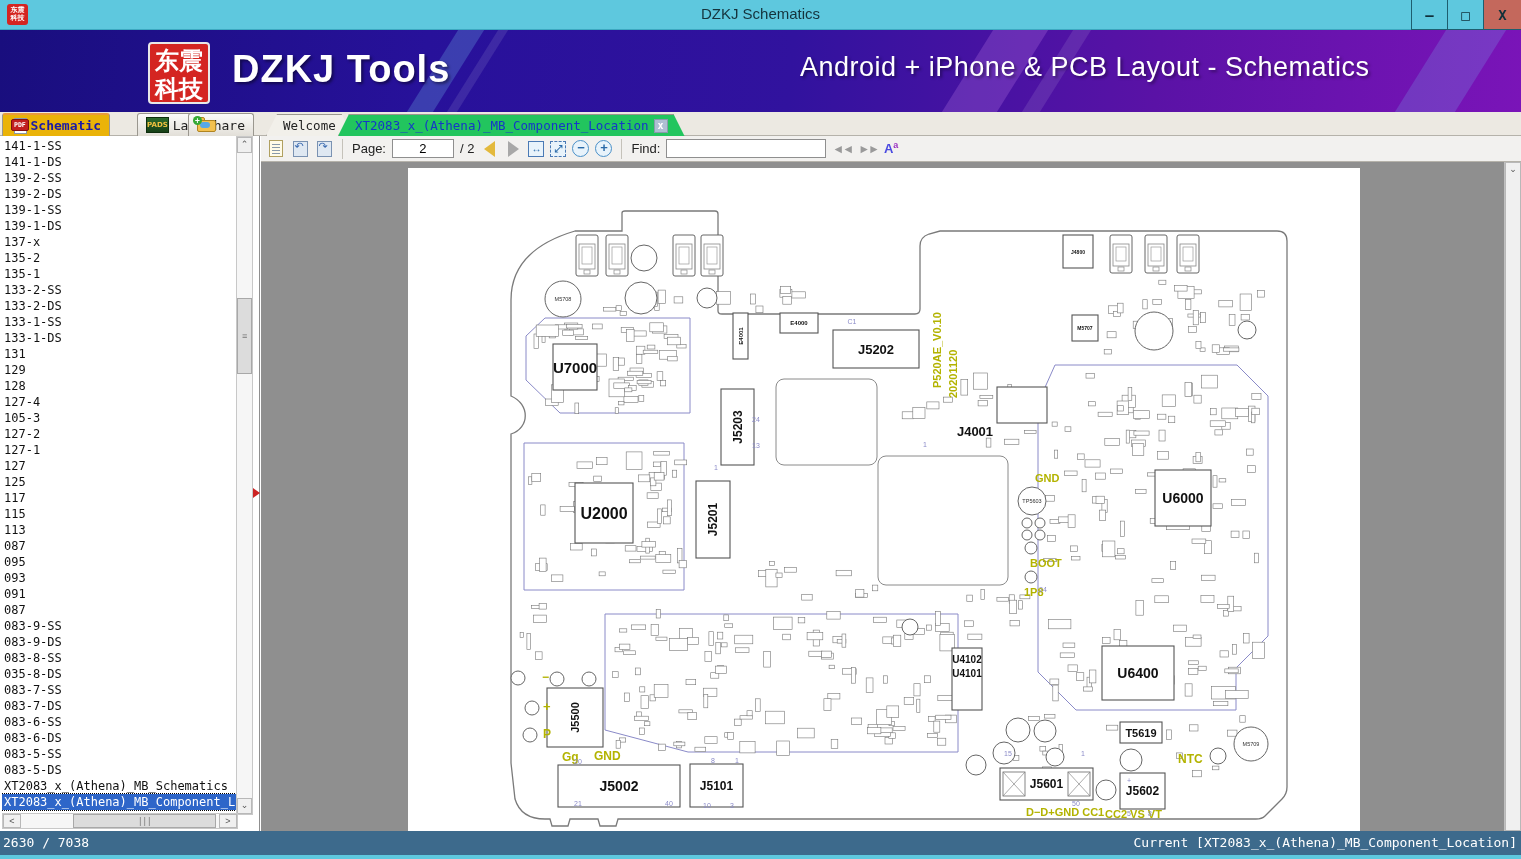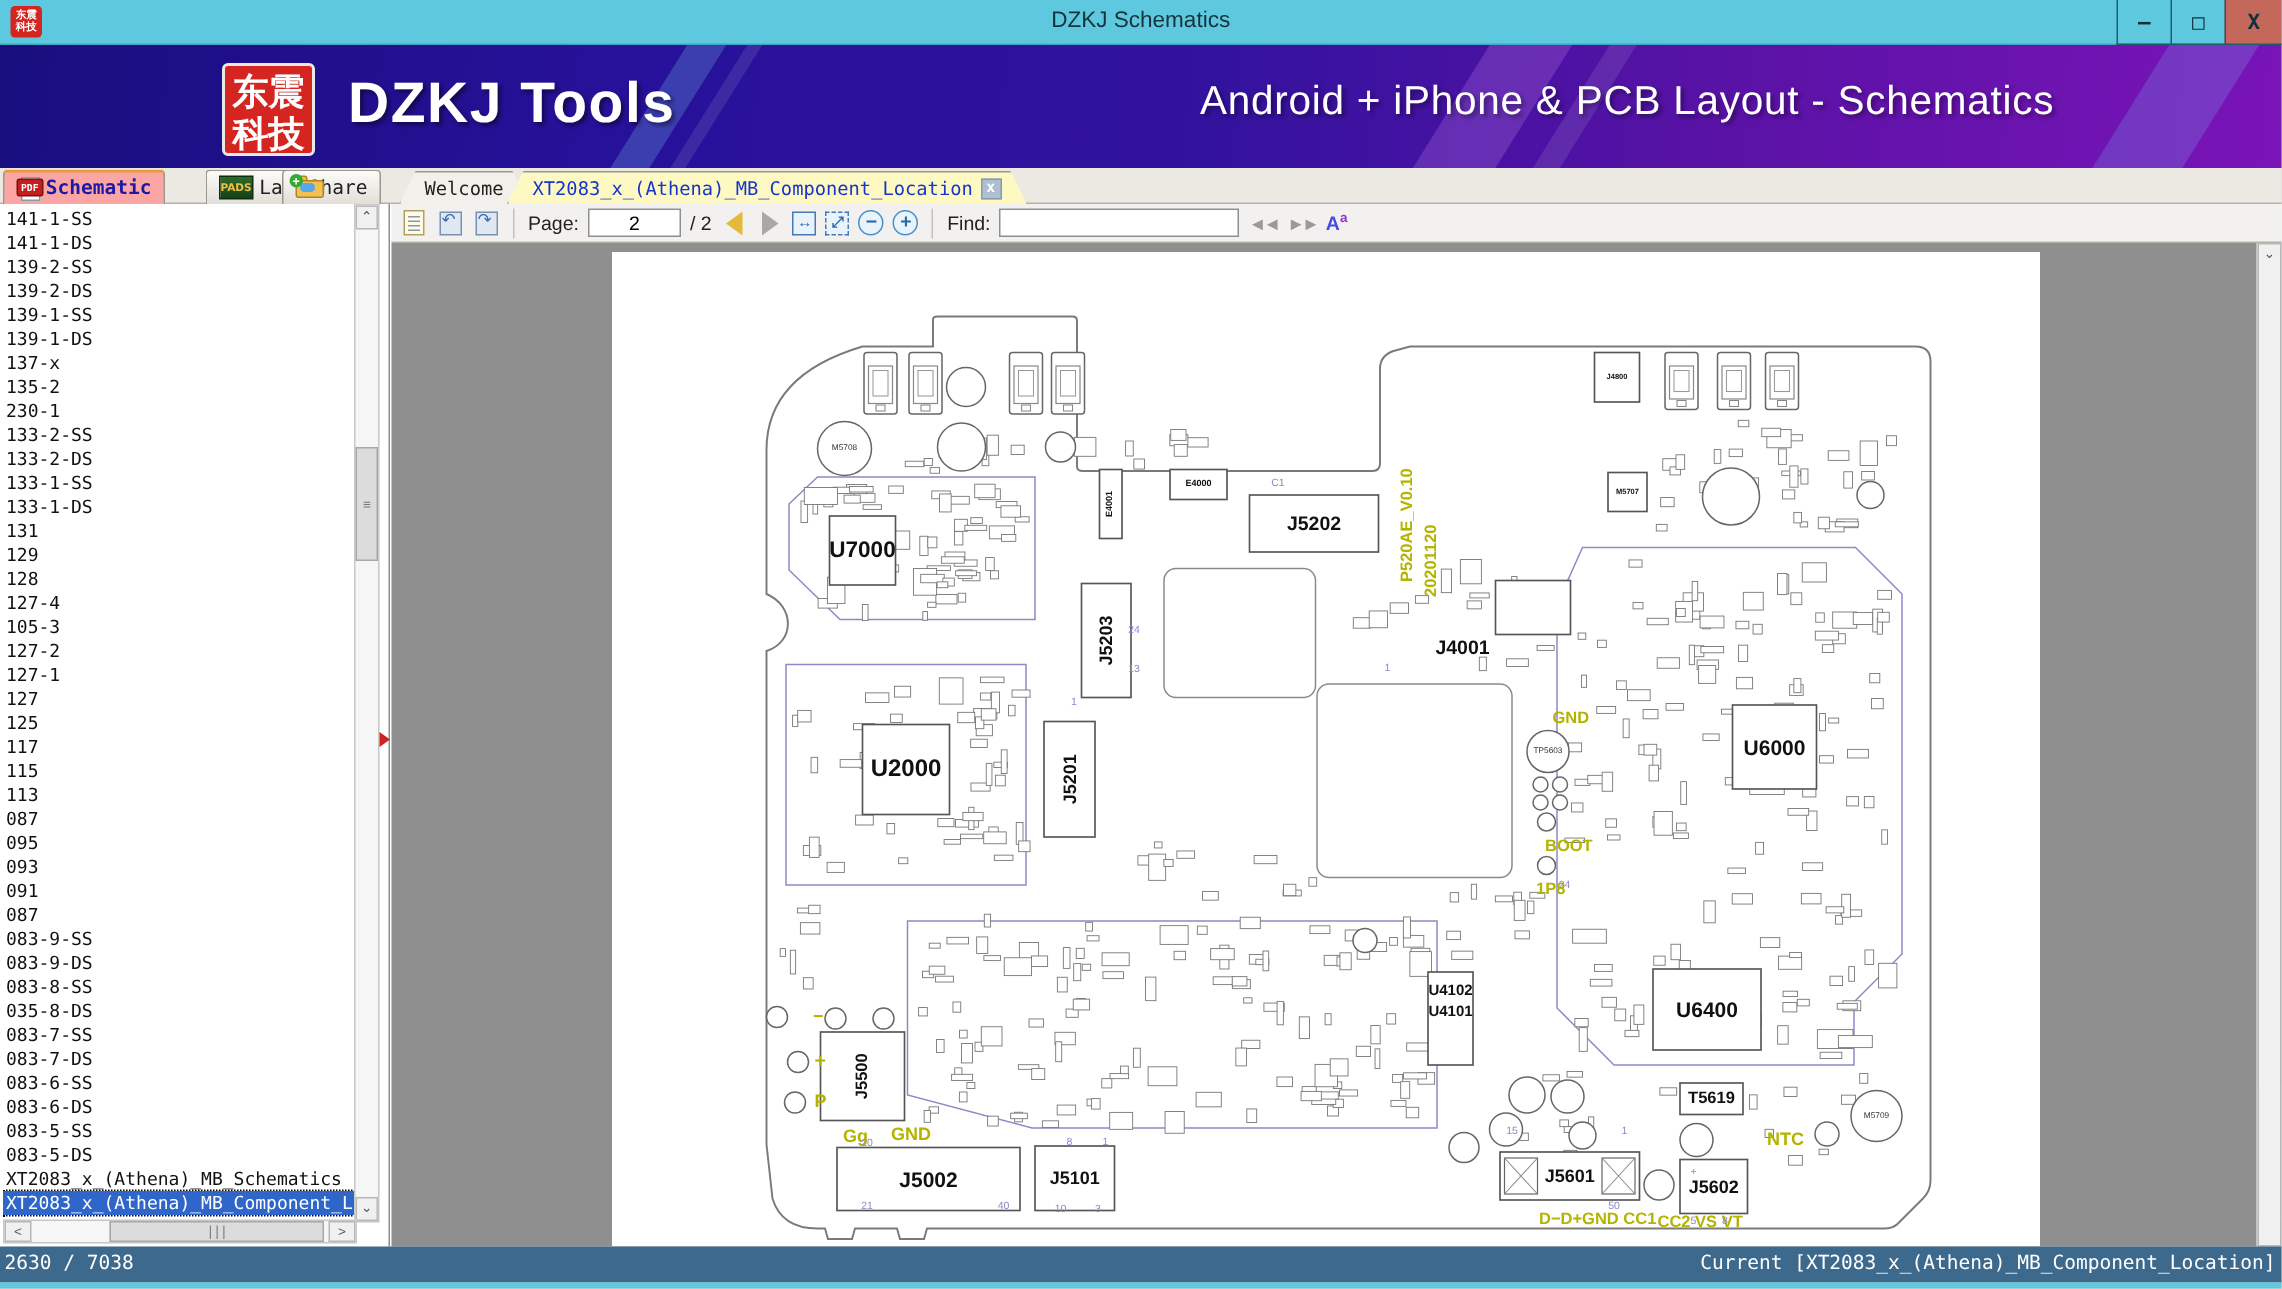--- a/index.html
+++ b/index.html
@@ -38,26 +38,26 @@
   .banner-tagline { position:absolute; left:800px; top:22px; width:620px; color:#fff;
     font-size:27px; text-shadow:2px 2px 3px rgba(0,0,0,.4); letter-spacing:0.5px; }
 
   
   .tabstrip { position:absolute; left:0; top:112px; width:1521px; height:24px; background:#ece9e2;
     border-bottom:1px solid #b5b2aa; }
   .tooltab { position:absolute; top:1px; height:23px; display:flex; align-items:center; gap:4px;
     padding:0 8px; font-family:"DejaVu Sans Mono",monospace; font-size:13px; color:#222;
     background:linear-gradient(#fbfbf9,#e2dfd8); border:1px solid #9a978f; border-bottom:none;
     border-radius:3px 3px 0 0; }
-  .tooltab.active { background:#fca5a5; border-top:2px solid #e89b3c; color:#1a1aa6; font-weight:bold; }
+  .tooltab.active { background:#eab308; border-top:2px solid #e89b3c; color:#1a1aa6; font-weight:bold; }
   .doctab { position:absolute; top:2px; height:22px; display:flex; align-items:center; gap:5px;
     padding:0 16px; font-family:"DejaVu Sans Mono",monospace; font-size:12.5px; color:#222;
     background:#f2f0ea; border:1px solid #9a978f; border-bottom:none;
     clip-path:polygon(11px 0, calc(100% - 11px) 0, 100% 100%, 0 100%); }
-  .doctab.active { background:#fef9c3; color:#1536c8; }
+  .doctab.active { background:#22c55e; color:#1536c8; }
   .doctab .x { width:14px; height:14px; background:#aebfd2; border:1px solid #8a9aac; color:#fff;
     font-size:10px; line-height:12px; text-align:center; font-weight:bold; }
   .icon-pdf { position:relative; width:22px; height:16px; }
   .icon-pdf .page { position:absolute; right:0; top:0; width:13px; height:16px; background:#fff;
     border:1px solid #8899aa; }
   .icon-pdf .badge { position:absolute; left:0; top:1px; background:#c21f1f; color:#fff; font-size:6.5px;
     font-weight:bold; padding:1px 2px; border-radius:2px; border:1px solid #7d1010; }
   .icon-pads { width:26px; height:16px; background:linear-gradient(#2c6b2c,#174017); border:1px solid #0d2d0d;
     color:#f0c040; font-size:7px; font-weight:bold; text-align:center; line-height:15px;
     font-family:"DejaVu Sans",sans-serif; }
@@ -202,21 +202,21 @@
     <div class="sidebar">
       <div class="sb-list" id="sbList">
           <div class="sb-item">141-1-SS</div>
           <div class="sb-item">141-1-DS</div>
           <div class="sb-item">139-2-SS</div>
           <div class="sb-item">139-2-DS</div>
           <div class="sb-item">139-1-SS</div>
           <div class="sb-item">139-1-DS</div>
           <div class="sb-item">137-x</div>
           <div class="sb-item">135-2</div>
-          <div class="sb-item">230-1</div>
+          <div class="sb-item">135-1</div>
           <div class="sb-item">133-2-SS</div>
           <div class="sb-item">133-2-DS</div>
           <div class="sb-item">133-1-SS</div>
           <div class="sb-item">133-1-DS</div>
           <div class="sb-item">131</div>
           <div class="sb-item">129</div>
           <div class="sb-item">128</div>
           <div class="sb-item">127-4</div>
           <div class="sb-item">105-3</div>
           <div class="sb-item">127-2</div>

